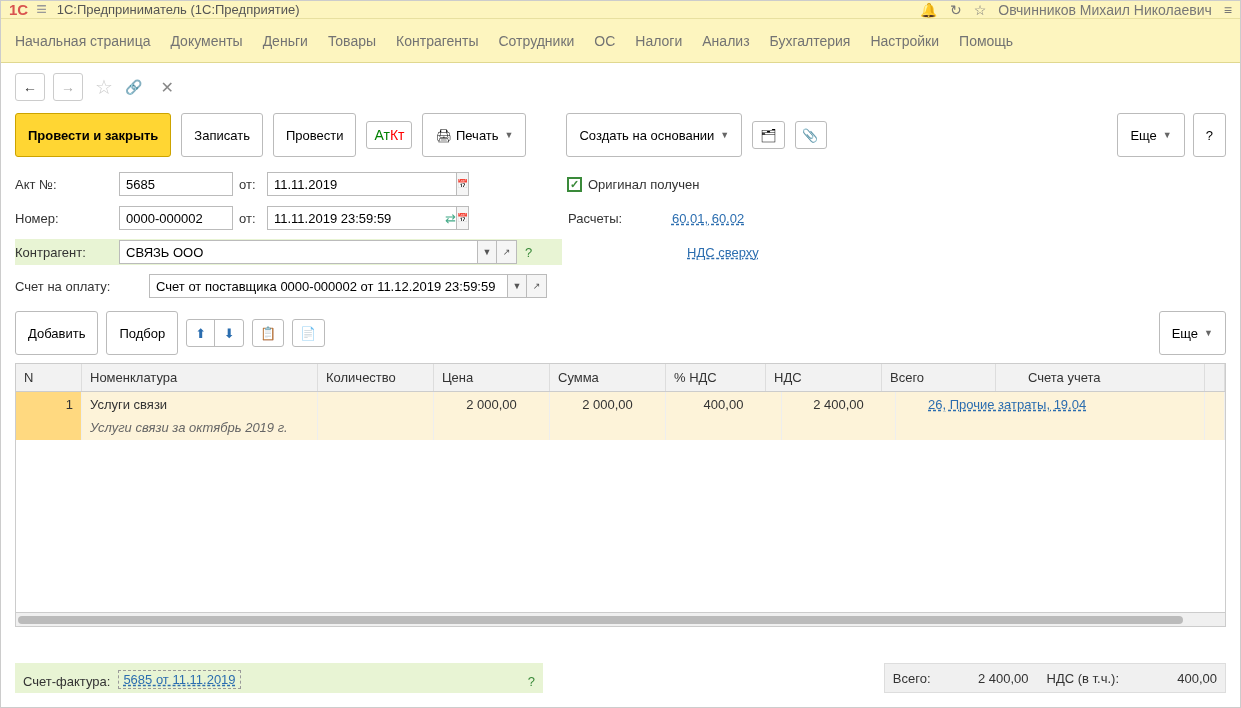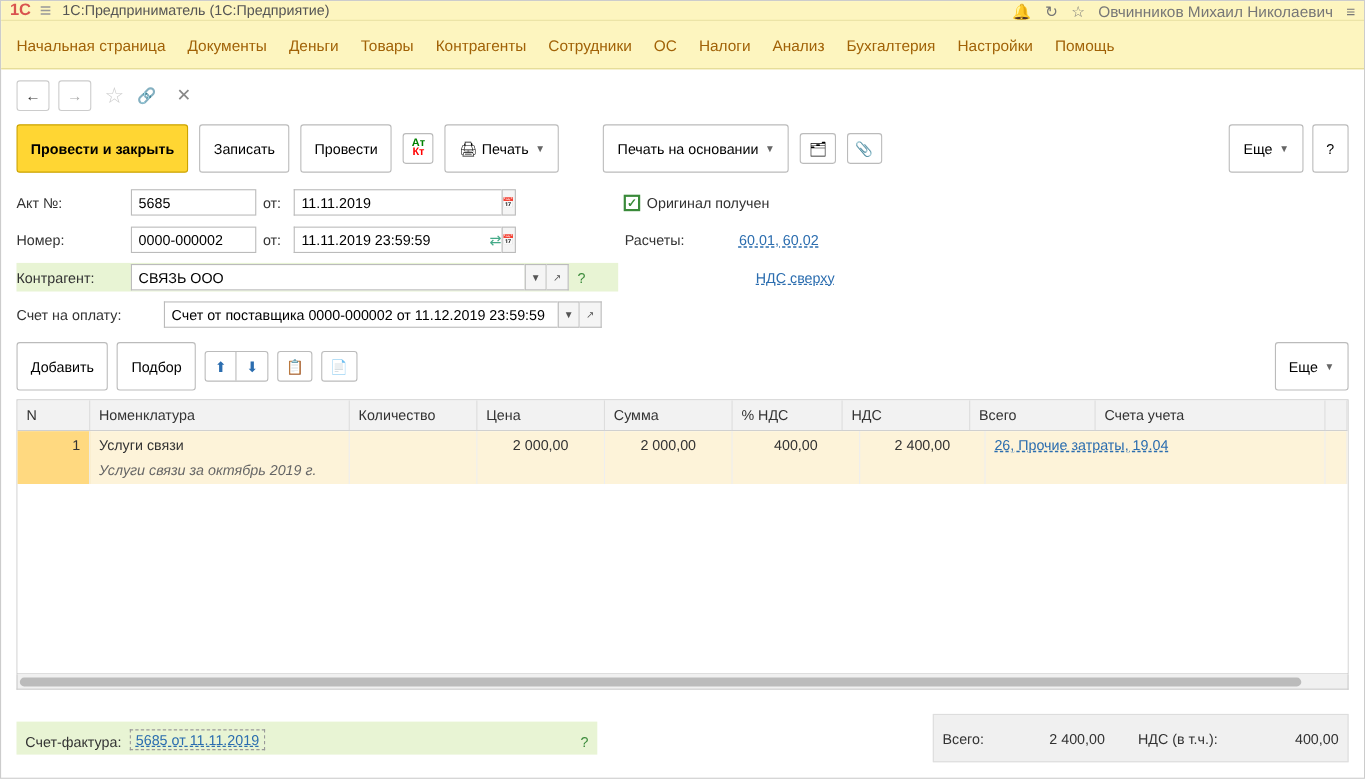--- a/index.html
+++ b/index.html
@@ -9,39 +9,39 @@
 .title-bar { background: #fdf5bf; height: 18px; display: flex; align-items: center; padding: 0 8px; border-bottom: 1px solid #e8e0a0; }
 .logo { color: #d9534f; font-weight: bold; font-size: 15px; margin-right: 8px; }
 .hamburger { color: #999; font-size: 18px; margin-right: 10px; cursor: pointer; }
 .title-text { flex: 1; color: #555; font-size: 13px; }
 .title-icons { display: flex; gap: 12px; align-items: center; color: #777; }
 .title-icons span { cursor: pointer; font-size: 14px; }
 .user-name { font-size: 12px; }
 
 
 .main-menu { background: #fdf5bf; height: 44px; display: flex; align-items: center; padding: 0 14px; gap: 20px; border-bottom: 1px solid #e0d890; }
-.main-menu > div { color: #a16207; cursor: pointer; font-size: 14px; }
+.main-menu > div { color: #737373; cursor: pointer; font-size: 14px; }
 
 
 .doc-header { display: flex; align-items: center; padding: 10px 14px 6px; gap: 8px; }
 .nav-btn { width: 30px; height: 28px; border: 1px solid #ccc; background: #fff; display: flex; align-items: center; justify-content: center; cursor: pointer; border-radius: 3px; font-size: 14px; }
 .nav-btn.disabled { color: #aaa; }
 .star-big { color: #ccc; font-size: 20px; margin: 0 4px; cursor: pointer; }
 .doc-title { font-size: 20px; color: #333; flex: 1; }
 .link-icon { color: #888; margin-right: 10px; cursor: pointer; font-size: 14px; }
 .close-x { color: #888; cursor: pointer; font-size: 16px; margin-right: 4px; }
 
 
 .toolbar { display: flex; padding: 6px 14px 14px; gap: 10px; align-items: center; }
 .btn { border: 1px solid #bbb; background: #fff; padding: 21px 12px; border-radius: 3px; cursor: pointer; font-size: 13px; display: inline-flex; align-items: center; gap: 4px; height: 28px; }
 .btn.primary { background: #ffd633; border-color: #cca300; font-weight: bold; }
 .btn.icon-only { padding: 5px 7px; }
 .btn .dd { font-size: 9px; color: #666; margin-left: 2px; }
 .toolbar-right { margin-left: auto; display: flex; gap: 8px; }
-.dtkt { display: inline-flex; flex-direction: column; font-size: 10px; line-height: 8px; font-weight: bold; }
+.dtkt { display: inline-flex; font-size: 14px; line-height: 8px; }
 .dtkt .dt { color: green; } .dtkt .kt { color: red; }
 
 
 .form-area { padding: 0 14px; }
 .form-row { display: flex; align-items: center; margin-bottom: 8px; height: 26px; }
 .form-row .lbl { width: 104px; font-size: 13px; }
 .form-row .lbl2 { width: 28px; margin-left: 6px; font-size: 13px; }
 .inp { border: 1px solid #bbb; padding: 3px 6px; font-size: 13px; height: 24px; background: #fff; }
 .combo { display: flex; }
 .combo .inp { flex: 1; border-right: none; }
@@ -53,36 +53,36 @@
 a { color: #2b6daf; text-decoration: underline dashed; }
 .hl-row { background: #e8f4d4; padding: 4px 0; width: 547px; display:flex; align-items:center; }
 
 
 .tbl-toolbar { display: flex; padding: 4px 14px; gap: 8px; align-items: center; margin-top: 6px; }
 
 
 .tbl { margin: 4px 14px 0; border: 1px solid #ccc; }
 .tbl-head { display: flex; background: #f2f2f2; border-bottom: 1px solid #ccc; height: 28px; align-items: center; font-size: 13px; }
 .tbl-head > div { padding: 0 8px; border-right: 1px solid #ddd; height: 100%; display: flex; align-items: center; }
-.c-n { width: 66px; } .c-nom { width: 236px; } .c-qty { width: 116px; } .c-price { width: 116px; } .c-sum { width: 116px; } .c-vat { width: 100px; } .c-vats { width: 116px; } .c-tot { width: 114px; } .c-acc { flex: 1; }
+.c-n { width: 66px; } .c-nom { width: 236px; } .c-qty { width: 116px; } .c-price { width: 116px; } .c-sum { width: 116px; } .c-vat { width: 100px; } .c-vats { width: 116px; } .c-tot { width: 114px; } .c-acc { flex: 1; margin-left: 24px; }
 .tbl-body { height: 220px; background: #fff; }
 .tbl-row { display: flex; background: #fdf3d9; font-size: 13px; }
 .tbl-row > div { padding: 5px 8px; border-right: 1px solid #eee; }
 .tbl-row .c-n { background: #ffd980; text-align: right; }
 .tbl-row .c-nom { display: block; }
 .tbl-row .desc { font-style: italic; color: #666; margin-top: 8px; }
 .num { text-align: center; }
 .tbl-scroll { height: 14px; background: #f0f0f0; margin: 0 14px; border: 1px solid #ccc; border-top: none; display: flex; align-items: center; padding: 0 2px; }
 .scroll-thumb { height: 8px; background: #bbb; border-radius: 4px; flex: 1; margin-right: 40px; }
 
 
 .footer { display: flex; align-items: center; padding: 0 14px; position: absolute; bottom: 14px; left: 0; right: 0; gap: 10px; }
 .footer-left { background: #e8f4d4; display: flex; align-items: flex-end; padding: 4px 8px; width: 528px; height: 30px; }
 .sf-link { color: #2b6daf; text-decoration: underline dashed; border: 1px dashed #999; padding: 1px 4px; }
-.footer-right { margin-left: auto; display: flex; align-items: center; background: #f0f0f0; padding: 4px 8px; height: 44px; gap: 20px; font-size: 13px; border:1px solid #ddd; }
+.footer-right { margin-left: auto; display: flex; align-items: center; background: #f0f0f0; padding: 4px 8px; height: 30px; gap: 8px; font-size: 13px; border:1px solid #ddd; }
 .ftot { width: 90px; text-align: right; display: inline-block; }
 </style>
 </head>
 <body>
 
 <div class="title-bar">
   <span class="logo">1С</span>
   <span class="hamburger">≡</span>
   <span class="title-text">1С:Предприниматель  (1С:Предприятие)</span>
   <div class="title-icons">
@@ -127,21 +127,21 @@
         <span class="kt">Кт</span>
       </span>
     </button>
   <button class="btn">
       <span>🖨</span>
       <span>Печать</span>
       <span class="dd">▼</span>
     </button>
   <div style="width:20px"></div>
   <button class="btn">
-      <span>Печать на основании</span>
+      <span>Создать на основании</span>
       <span class="dd">▼</span>
     </button>
   <button class="btn icon-only">🗂</button>
   <button class="btn icon-only">📎</button>
   <div class="toolbar-right">
     <button class="btn">
         <span>Еще</span>
         <span class="dd">▼</span>
       </button>
     <button class="btn">?</button>

